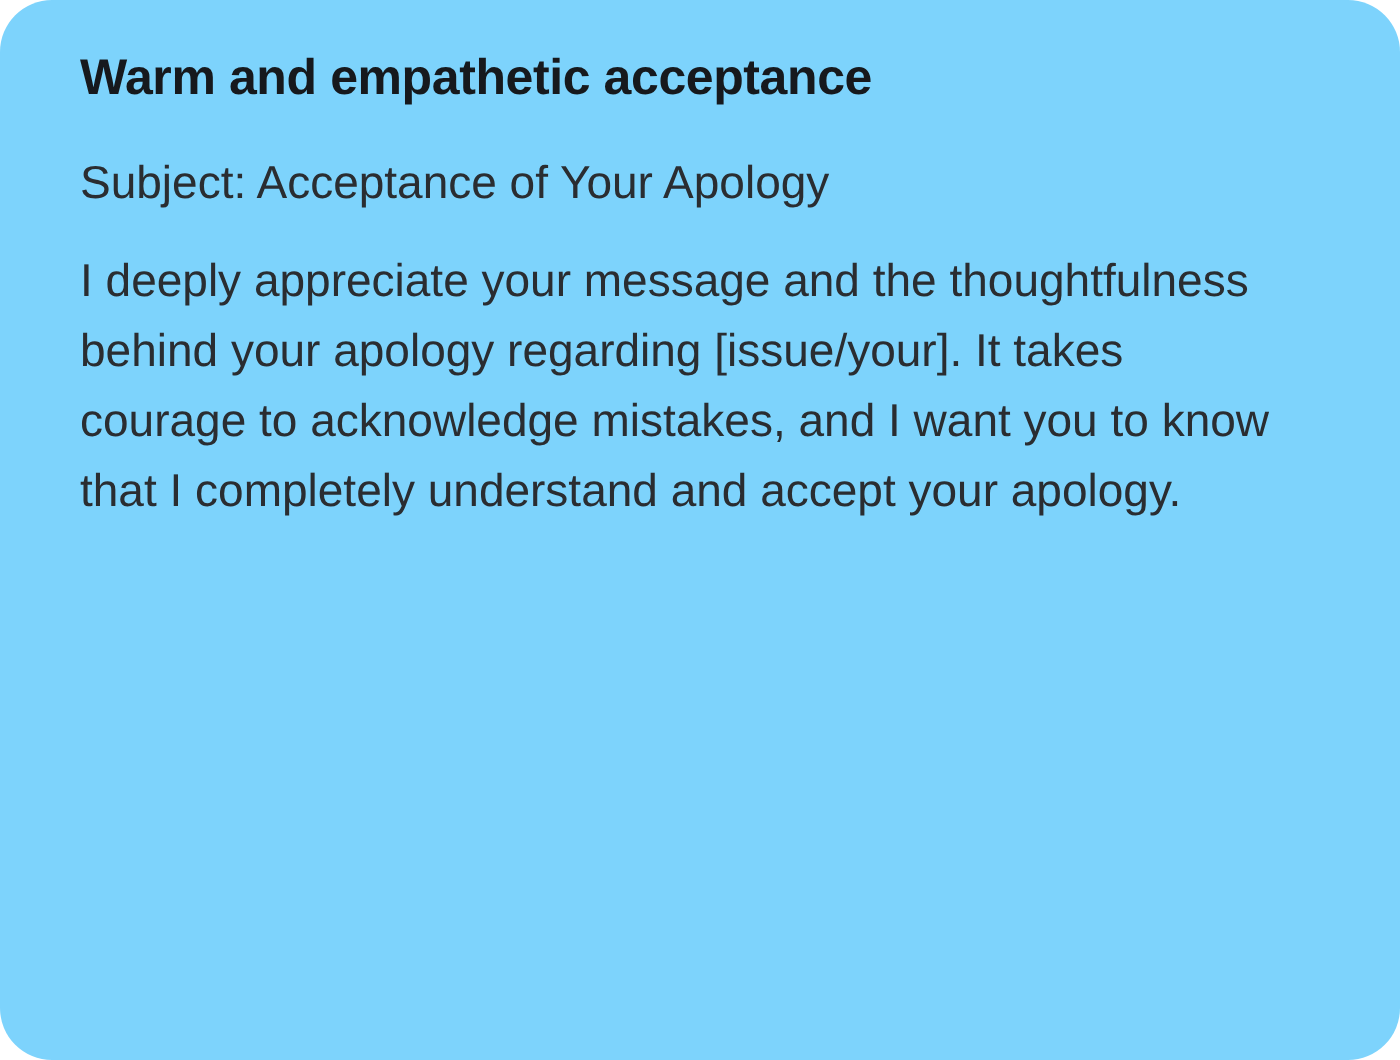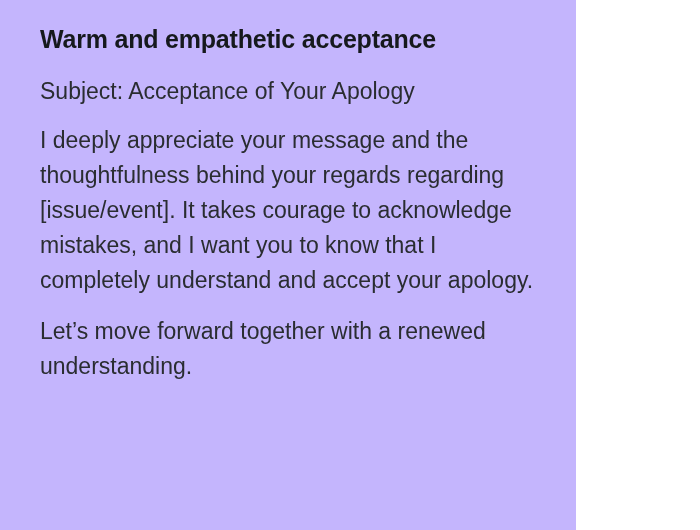--- a/index.html
+++ b/index.html
@@ -9,25 +9,26 @@
   }
   body {
     width: 700px;
     height: 530px;
     font-family: "Liberation Sans", sans-serif;
     color: #1a1a1a;
     -webkit-font-smoothing: antialiased;
   }
   .document {
     box-sizing: border-box;
-    width: 576px;
+    width: 700px;
     height: 530px;
     padding: 22px 40px 0 40px;
-    background: #c4b5fd;
+    background: #7dd3fc;
     overflow: hidden;
+    border-radius: 26px;
   }
   .doc-title {
     font-size: 25px;
     line-height: 34px;
     font-weight: bold;
     letter-spacing: -0.2px;
     color: #16191d;
     margin: 0 0 18px 0;
   }
   .doc-para {
@@ -48,19 +49,18 @@
 </head>
 <body>
 
 <div class="document">
 
   <h1 class="doc-title">Warm and empathetic acceptance</h1>
 
   <p class="doc-para tight">Subject: Acceptance of Your Apology</p>
 
 
-  <p class="doc-para body-block">I deeply appreciate your message and the thoughtfulness behind your regards regarding [issue/event]. It takes courage to acknowledge mistakes, and I want you to know that I completely understand and accept your apology.</p>
+  <p class="doc-para body-block">I deeply appreciate your message and the thoughtfulness behind your apology regarding [issue/your]. It takes courage to acknowledge mistakes, and I want you to know that I completely understand and accept your apology.</p>
 
-  <p class="doc-para tight">Let’s move forward together with a renewed understanding.</p>
 
 
 
 </div>
 
 </body></html>

